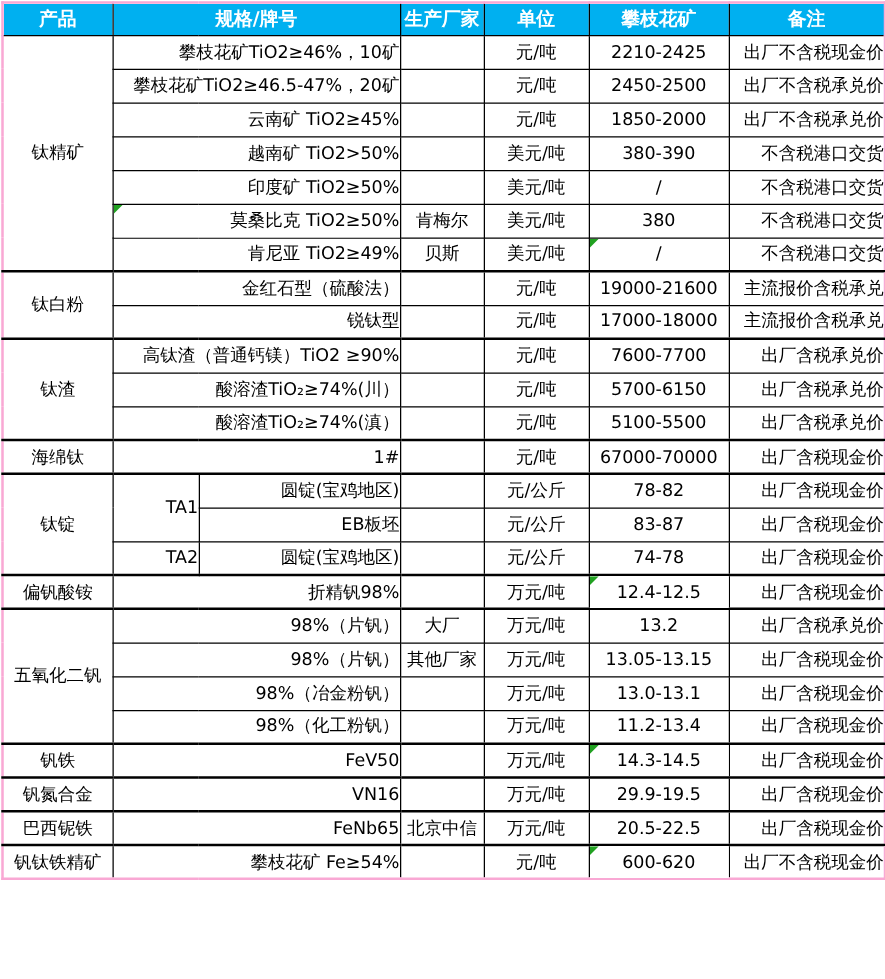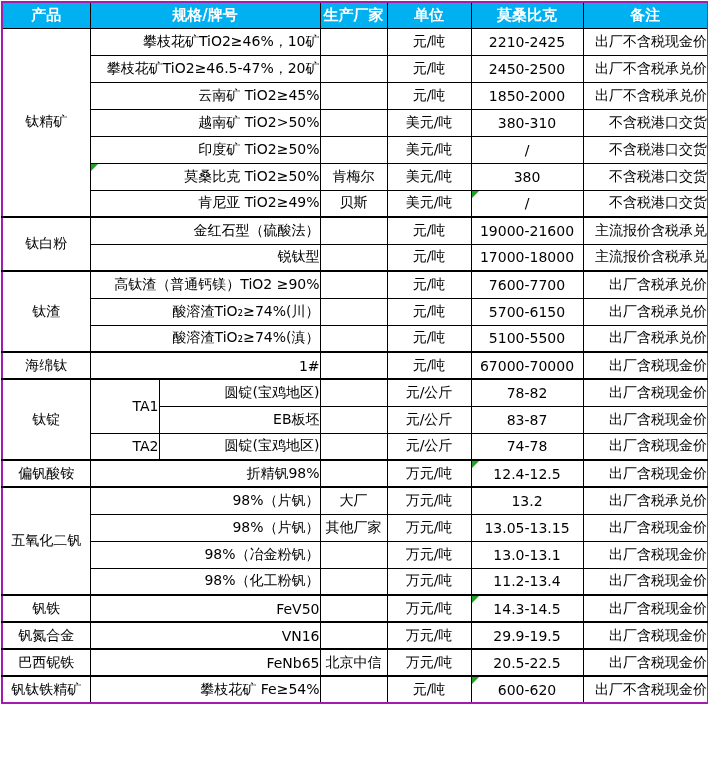--- a/index.html
+++ b/index.html
@@ -3,21 +3,21 @@
 <meta charset="utf-8">
 <style>
   html,body { margin:0; padding:0; background:#ffffff; }
   .sheet {
     width:708px; height:783px; background:#ffffff; box-sizing:border-box;
     padding-top:1px; padding-left:1px; overflow:hidden;
     font-family:"DejaVu Sans","Liberation Sans",sans-serif;
   }
   table.price {
     border-collapse:collapse; table-layout:fixed; width:706px;
-    border:2px solid #a21caf;
+    border:2px solid #f9a8d4;
   }
   th, td {
     border:1px solid #000; color:#000; font-size:14px;
     overflow:hidden; white-space:nowrap; box-sizing:border-box;
     vertical-align:middle; padding:0;
   }
   th {
     background:#00B0F0; color:#ffffff; font-weight:bold; font-size:15px;
     height:26px; text-align:center;
   }
@@ -44,21 +44,21 @@
         <col style="width:84px">
         <col style="width:112px">
     <col style="width:125px">
   </colgroup>
   <tbody>
         <tr>
     <th>产品</th>
     <th colspan="2">规格/牌号</th>
     <th>生产厂家</th>
     <th>单位</th>
-    <th>莫桑比克</th>
+    <th>攀枝花矿</th>
     <th>备注</th>
   </tr>
 
   <tr>
     <td rowspan="7" class="c">钛精矿</td>
     <td colspan="2" class="l">攀枝花矿TiO2≥46%，10矿</td>
     <td class="c"></td>
     <td class="c">元/吨</td>
     <td class="c">2210-2425</td>
     <td class="l">出厂不含税现金价</td>
@@ -74,21 +74,21 @@
     <td colspan="2" class="l">云南矿 TiO2≥45%</td>
     <td class="c"></td>
     <td class="c">元/吨</td>
     <td class="c">1850-2000</td>
     <td class="l">出厂不含税承兑价</td>
   </tr>
   <tr>
     <td colspan="2" class="l">越南矿 TiO2&gt;50%</td>
     <td class="c"></td>
     <td class="c">美元/吨</td>
-    <td class="c">380-310</td>
+    <td class="c">380-390</td>
     <td class="l">不含税港口交货</td>
   </tr>
   <tr>
     <td colspan="2" class="l">印度矿 TiO2≥50%</td>
     <td class="c"></td>
     <td class="c">美元/吨</td>
     <td class="c">/</td>
     <td class="l">不含税港口交货</td>
   </tr>
   <tr>

